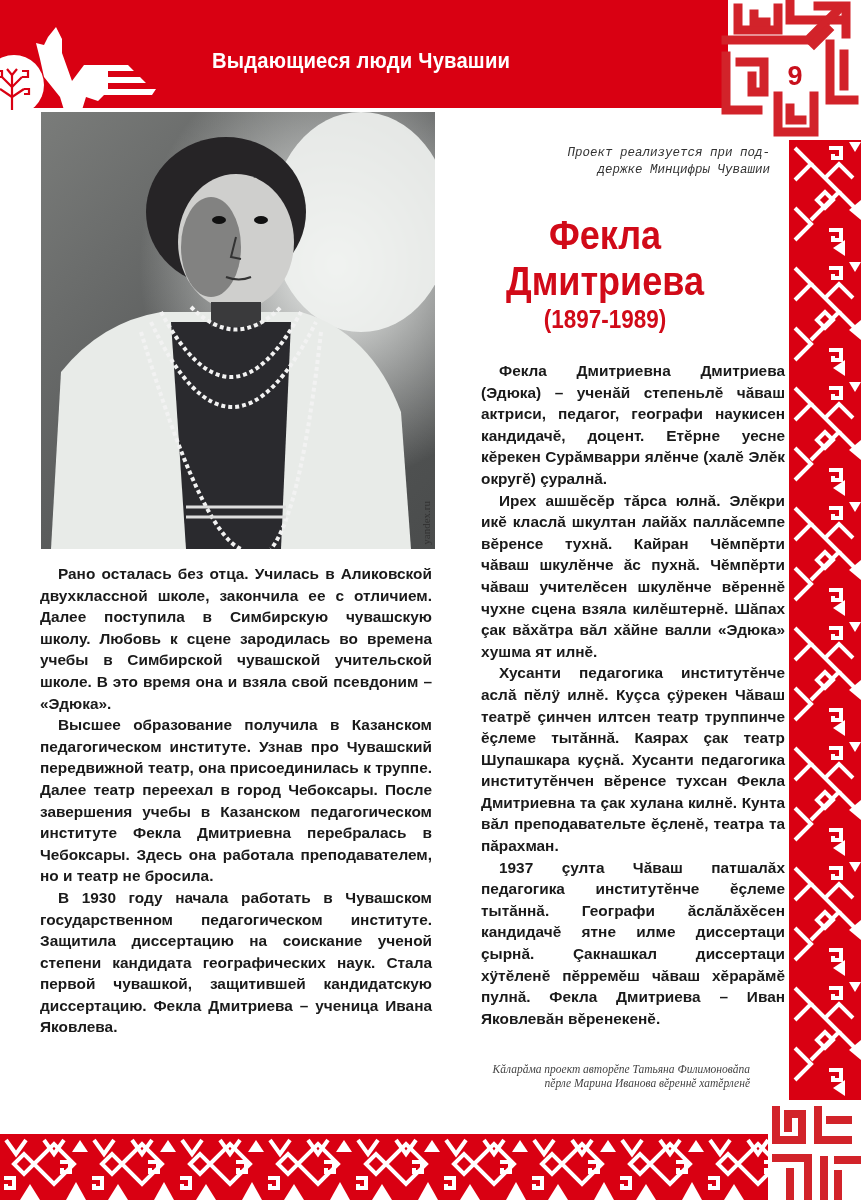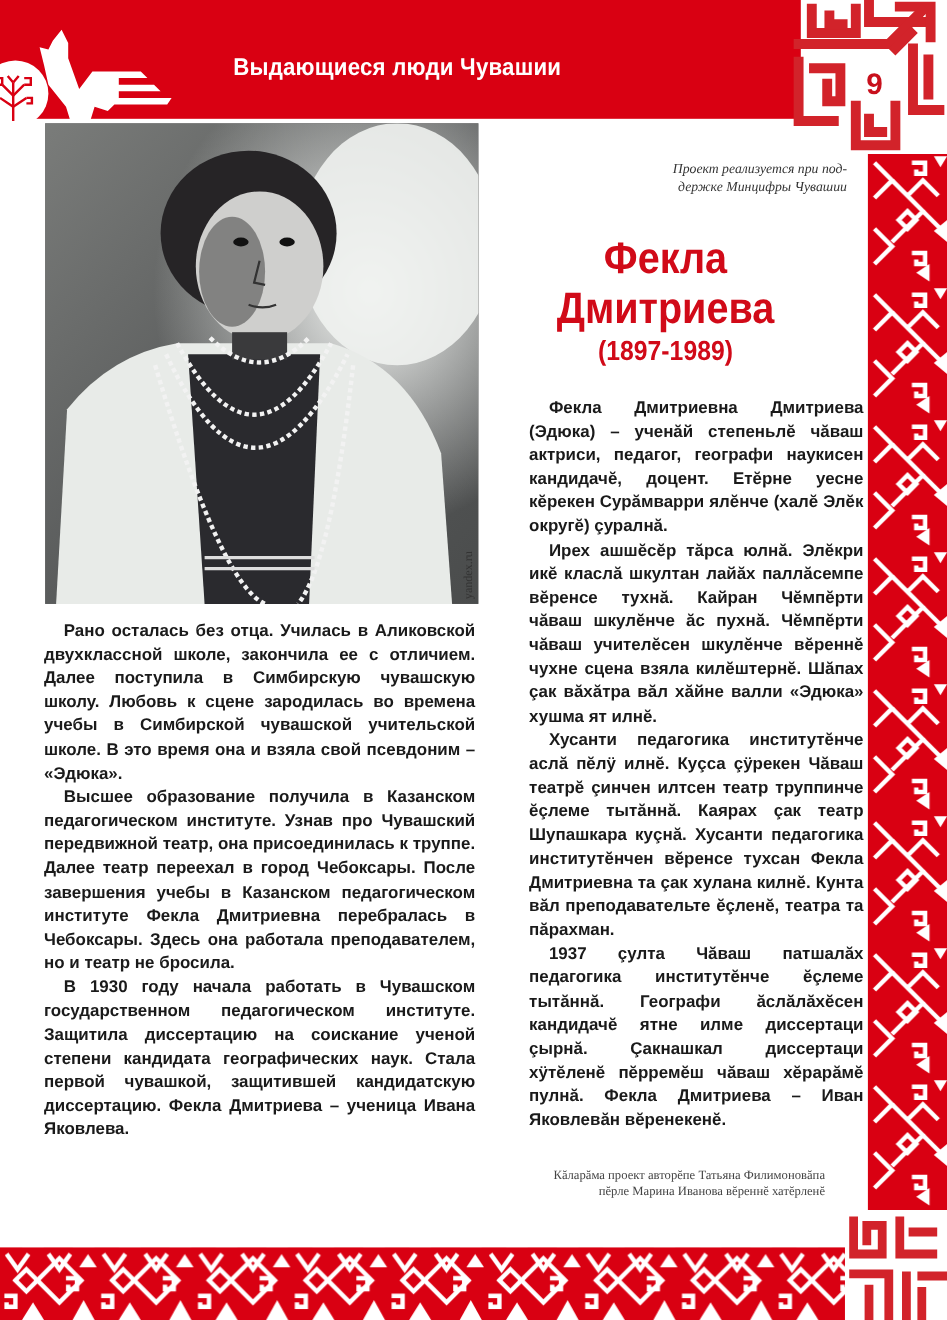--- a/index.html
+++ b/index.html
@@ -42,42 +42,42 @@
     background:#6e6e6e;
   }
   .photo-credit {
     position:absolute; right:3px; bottom:4px;
     writing-mode:vertical-rl; transform:rotate(180deg);
     font-family:"Liberation Serif", serif; font-size:11px; color:#333;
   }
   .support-note {
     position:absolute; left:520px; top:145px; width:250px;
     text-align:right;
-    font-family:Liberation Serif, serif; font-style:italic;
+    font-family:Liberation Mono, monospace; font-style:italic;
     font-size:12.5px; line-height:17px; color:#333;
   }
   .person-name {
     position:absolute; left:453px; top:212px; width:304px; text-align:center;
     color:#d10a18; font-weight:bold; font-size:40px; line-height:46px;
     transform:scaleX(0.9);
   }
   .person-years {
     position:absolute; left:453px; top:305px; width:304px; text-align:center;
     color:#d10a18; font-weight:bold; font-size:25px; transform:scaleX(0.9);
   }
   .col {
     position:absolute; font-weight:bold; font-size:15.4px; line-height:21.6px;
     text-align:justify; color:#1a1a1a;
   }
   .col p { margin:0; text-indent:18px; }
   .col-left { left:40px; top:563px; width:392px; }
   .col-right { left:453px; top:360px; width:304px; font-size:15.4px; line-height:21.6px;margin-left:28px; }
   .credit-note {
     position:absolute; left:470px; top:1062px; width:280px; text-align:right;
-    font-family:"Liberation Serif", serif; 
+    font-family:"Liberation Serif", serif; font-style:italic;
     font-size:11.5px; line-height:14px; color:#444;
   }
 </style>
 </head>
 <body>
 
 <div class="header-bar"></div>
 
 <svg class="logo" viewBox="0 0 170 95">
 

